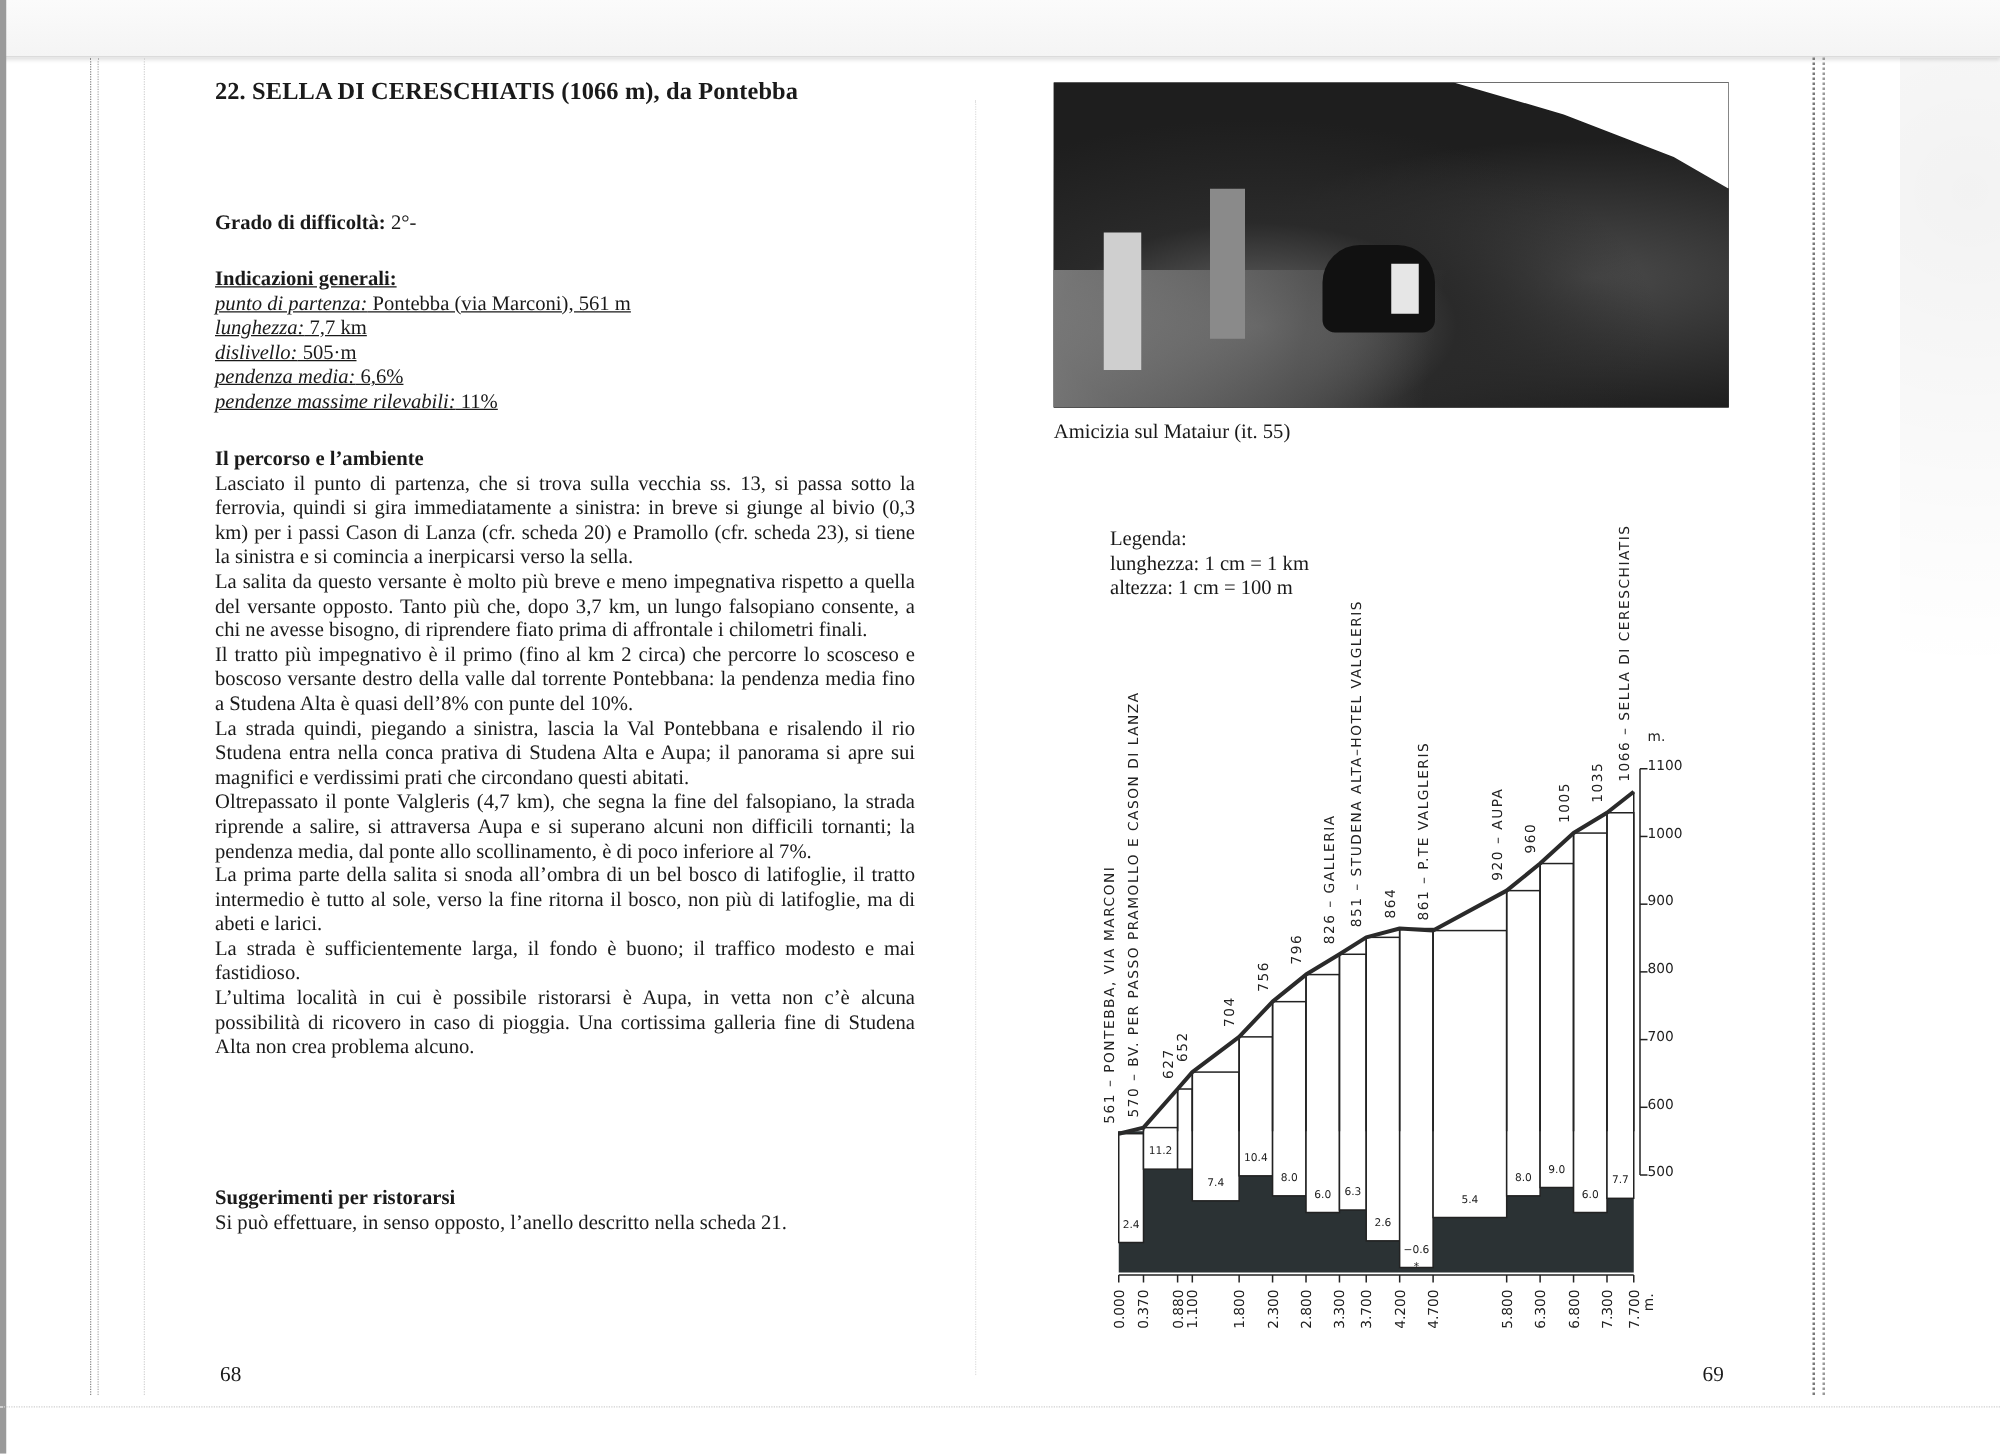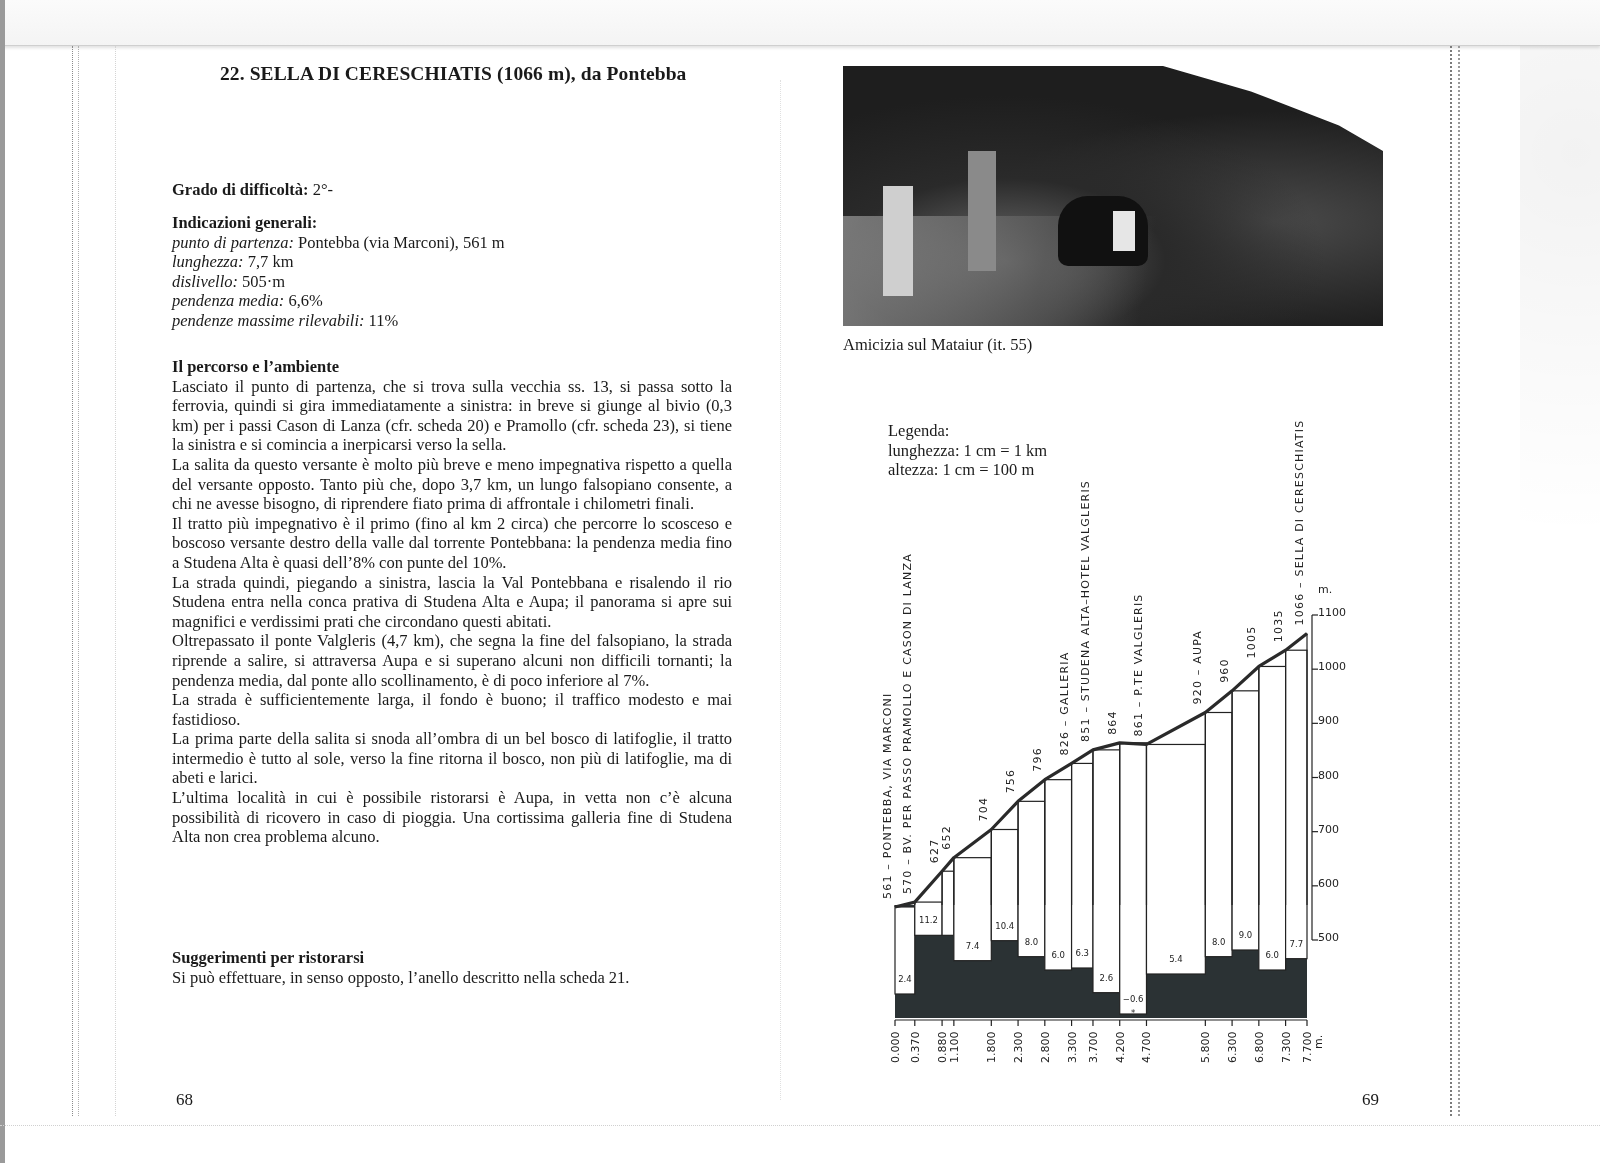--- a/index.html
+++ b/index.html
@@ -41,27 +41,27 @@
     border-left: 1px dotted #e0e0e0;
   }
   .bottom-noise {
     position: absolute; left: 0; top: 1125px; width: 1600px; height: 10px;
     border-top: 1px dotted #d0d0d0;
   }
 
   
   .title {
     position: absolute; left: 172px; top: 63px; width: 560px;
-    font-size: 19.5px; font-weight: bold; letter-spacing: 0.1px; margin-left: 48px;
+    font-size: 19.5px; font-weight: bold; letter-spacing: 0.1px;
   }
   .block { position: absolute; left: 172px; width: 560px; font-size: 16.5px; line-height: 19.6px; }
   .bold { font-weight: bold; }
   .it { font-style: italic; text-align: center; }
-  .difficulty { top: 180px; }
-  .general { top: 213px; }
+  .difficulty { top: 168px; }
+  .general { top: 213px; text-decoration: underline; }
   .route { top: 357px; text-align: justify; }
   .route p { margin: 0; }
   .suggest { top: 948px; }
   .page-num { position: absolute; top: 1090px; font-size: 17px; }
 
   
   .photo {
     position: absolute; left: 843px; top: 66px; width: 540px; height: 260px;
     background:
       linear-gradient(170deg, transparent 0 30%, rgba(255,255,255,0.0) 30%),
@@ -119,22 +119,22 @@
   <div><span class="it">pendenze massime rilevabili:</span><span> 11%</span></div>
 </div>
 
 <div class="block route">
   <div class="bold">Il percorso e l’ambiente</div>
   <p>Lasciato il punto di partenza, che si trova sulla vecchia ss. 13, si passa sotto la ferrovia, quindi si gira immediatamente a sinistra: in breve si giunge al bivio (0,3 km) per i passi Cason di Lanza (cfr. scheda 20) e Pramollo (cfr. scheda 23), si tiene la sinistra e si comincia a inerpicarsi verso la sella.</p>
   <p>La salita da questo versante è molto più breve e meno impegnativa rispetto a quella del versante opposto. Tanto più che, dopo 3,7 km, un lungo falsopiano consente, a chi ne avesse bisogno, di riprendere fiato prima di affrontale i chilometri finali.</p>
   <p>Il tratto più impegnativo è il primo (fino al km 2 circa) che percorre lo scosceso e boscoso versante destro della valle dal torrente Pontebbana: la pendenza media fino a Studena Alta è quasi dell’8% con punte del 10%.</p>
   <p>La strada quindi, piegando a sinistra, lascia la Val Pontebbana e risalendo il rio Studena entra nella conca prativa di Studena Alta e Aupa; il panorama si apre sui magnifici e verdissimi prati che circondano questi abitati.</p>
   <p>Oltrepassato il ponte Valgleris (4,7 km), che segna la fine del falsopiano, la strada riprende a salire, si attraversa Aupa e si superano alcuni non difficili tornanti; la pendenza media, dal ponte allo scollinamento, è di poco inferiore al 7%.</p>
+  <p>La prima parte della salita si snoda all’ombra di un bel bosco di latifoglie, il tratto intermedio è tutto al sole, verso la fine ritorna il bosco, non più di latifoglie, ma di abeti e larici.</p>
   <p>La strada è sufficientemente larga, il fondo è buono; il traffico modesto e mai fastidioso.</p>
-  <p>La prima parte della salita si snoda all’ombra di un bel bosco di latifoglie, il tratto intermedio è tutto al sole, verso la fine ritorna il bosco, non più di latifoglie, ma di abeti e larici.</p>
   <p>L’ultima località in cui è possibile ristorarsi è Aupa, in vetta non c’è alcuna possibilità di ricovero in caso di pioggia. Una cortissima galleria fine di Studena Alta non crea problema alcuno.</p>
 </div>
 
 <div class="block suggest">
   <div class="bold">Suggerimenti per ristorarsi</div>
   <div>Si può effettuare, in senso opposto, l’anello descritto nella scheda 21.</div>
 </div>
 
 <div class="page-num" style="left:176px;">68</div>
 

